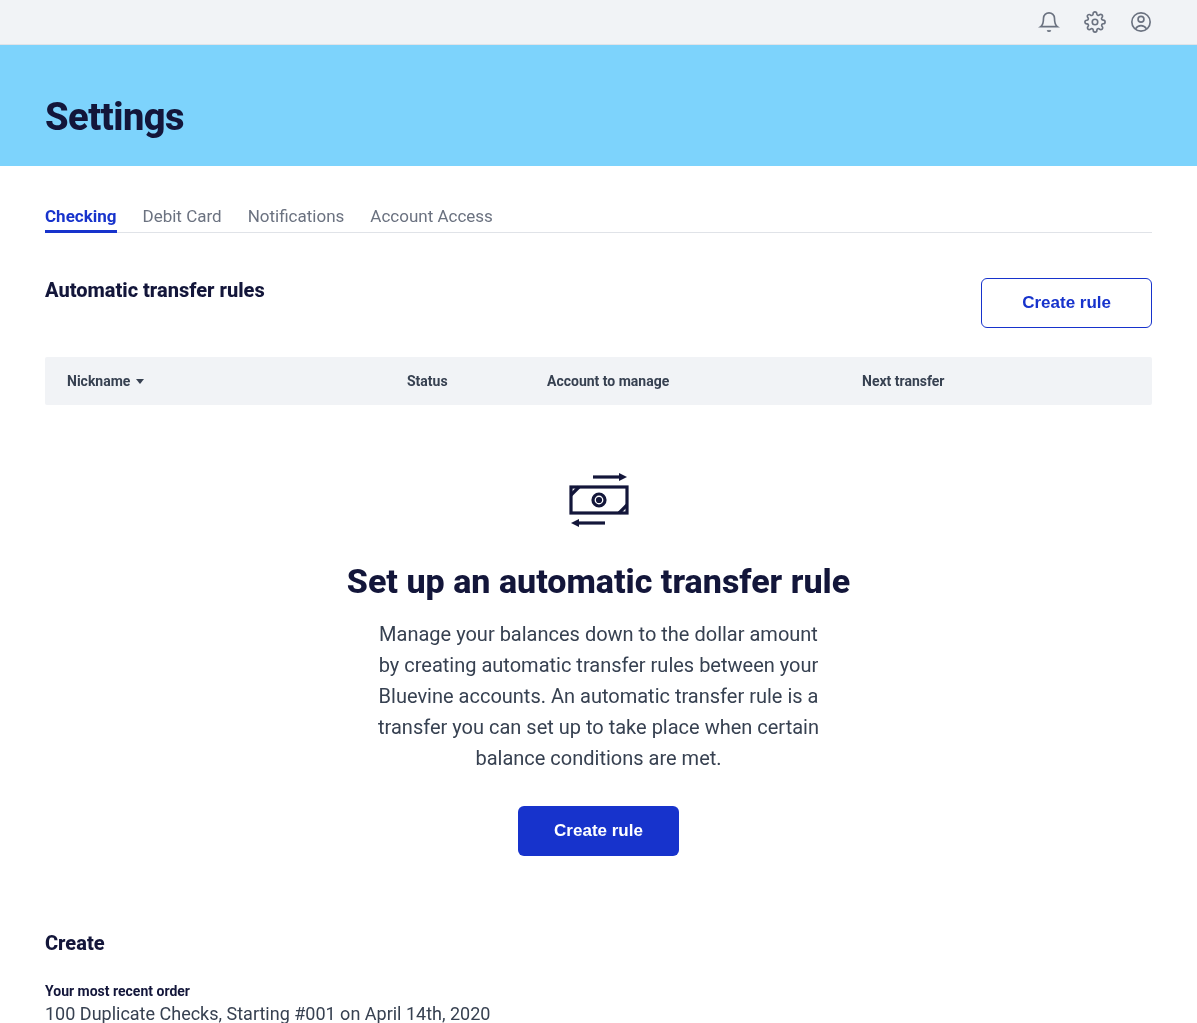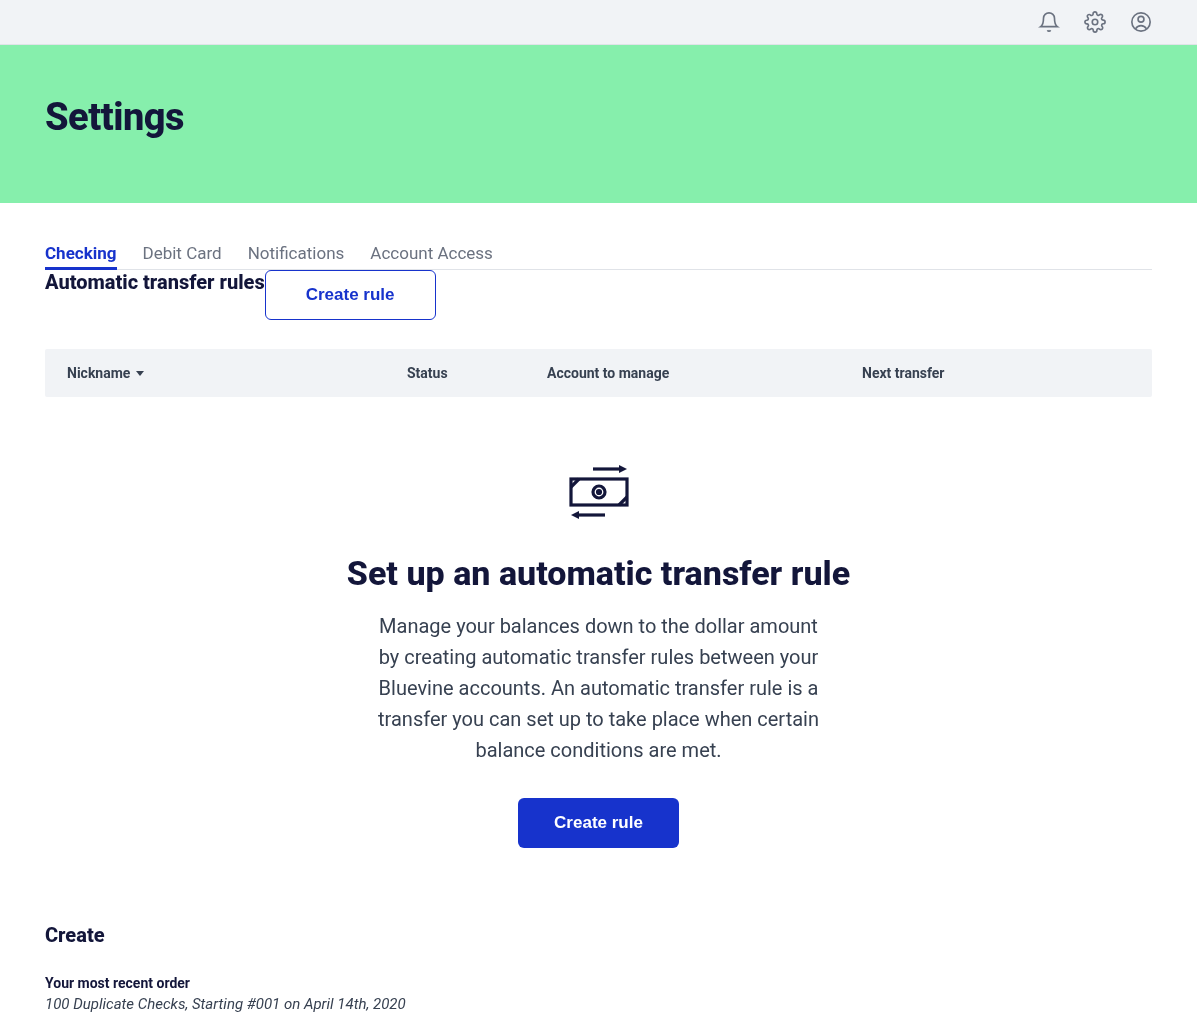--- a/index.html
+++ b/index.html
@@ -25,22 +25,22 @@
     .top-bar .icon {
       width: 22px;
       height: 22px;
       cursor: pointer;
       color: #6b7280;
       display: flex;
       align-items: center;
       justify-content: center;
     }
     .header-section {
-      background: #86efac;
-      padding: 50px 45px 64px 45px;
+      background: #7dd3fc;
+      padding: 50px 45px 27px 45px;
     }
     .page-title {
       font-size: 38px;
       font-weight: 800;
       color: #13163a;
       letter-spacing: -0.5px;
     }
     .main-content {
       background: #ffffff;
       padding: 0 45px 60px 45px;
@@ -66,22 +66,23 @@
       content: '';
       position: absolute;
       bottom: -1px;
       left: 0;
       right: 0;
       height: 3px;
       background: #1733cc;
     }
     .section-row {
       display: flex;
-      justify-content: flex-start;
+      justify-content: space-between;
       align-items: flex-start;
+      margin-top: 45px;
     }
     .section-heading {
       font-size: 20px;
       font-weight: 800;
       color: #13163a;
       margin-bottom: 6px;
     }
     .section-desc {
       font-size: 16px;
       color: #374151;
@@ -170,24 +171,23 @@
       color: #13163a;
       margin-bottom: 28px;
     }
     .order-label {
       font-size: 14px;
       font-weight: 700;
       color: #13163a;
       margin-bottom: 4px;
     }
     .order-desc {
-      font-size: 15px;
+      font-size: 18px;
       color: #374151;
       margin-bottom: 22px;
-      font-style: italic;
     }
     .order-link {
       font-size: 16px;
       font-weight: 700;
       color: #1733cc;
       cursor: pointer;
       text-decoration: none;
     }
   </style>
 </head>

